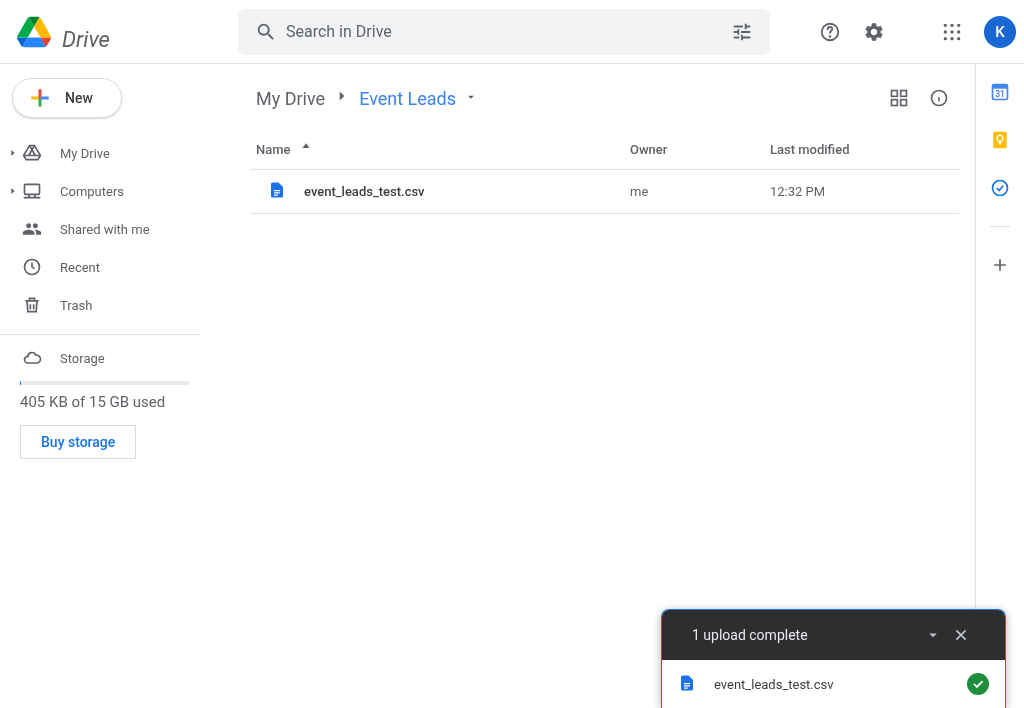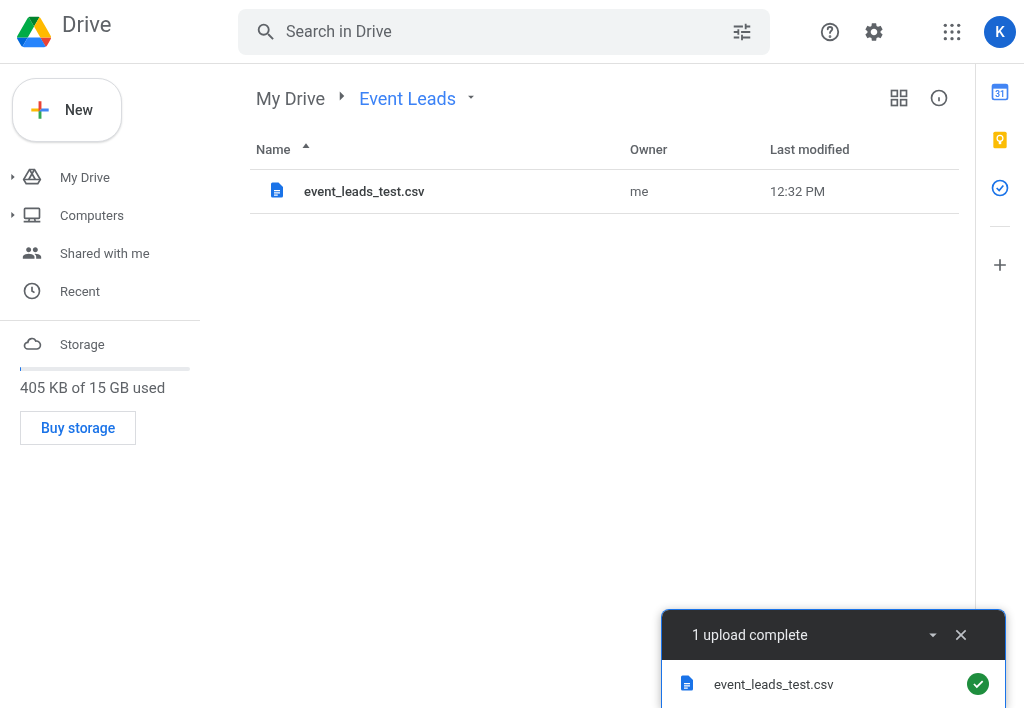--- a/index.html
+++ b/index.html
@@ -1,35 +1,35 @@
 <!DOCTYPE html>
 <html><head>
   <meta charset="utf-8">
   <style>
     * { box-sizing: border-box; margin: 0; padding: 0; font-family: 'Google Sans', Roboto, Arial, sans-serif; }
     body { width: 1024px; height: 708px; overflow: hidden; background: #fff; color: #3c4043; position: relative; }
 
     
     .header { height: 64px; display: flex; align-items: center; padding: 0 8px 0 14px; border-bottom: 1px solid #e0e0e0; }
-    .logo-wrap { display: flex; align-items: flex-start; width: 224px; }
+    .logo-wrap { display: flex; align-items: flex-end; width: 224px; font-style: italic; }
     .logo-img { width: 40px; height: 40px; display: flex; align-items: center; justify-content: center; }
     .logo-text { font-size: 22px; color: #5f6368; margin-left: 8px; }
     .search-bar { flex: 1; max-width: 720px; height: 46px; background: #f1f3f4; border-radius: 8px; display: flex; align-items: center; padding: 0 8px; margin-right: 40px; }
     .search-bar .icon { width: 40px; height: 40px; display: flex; align-items: center; justify-content: center; color: #5f6368; }
     .search-input { flex: 1; border: none; background: transparent; font-size: 16px; outline: none; color: #3c4043; }
     .search-input::placeholder { color: #5f6368; }
     .header-right { display: flex; align-items: center; gap: 4px; }
     .header-icon { width: 40px; height: 40px; display: flex; align-items: center; justify-content: center; color: #5f6368; border-radius: 50%; cursor: pointer; }
     .header-gap { width: 30px; }
     .avatar { width: 32px; height: 32px; border-radius: 50%; background: #1967d2; color: #fff; display: flex; align-items: center; justify-content: center; font-size: 15px; font-weight: 500; margin-left: 8px; cursor: pointer; }
 
     
     .layout { display: flex; height: calc(708px - 64px); }
     .sidebar { width: 238px; padding: 8px 0; }
-    .new-btn { margin: 6px 0 10px 12px; height: 64px; width: 110px; border: 1px solid #dadce0; border-radius: 24px; display: flex; align-items: center; padding: 0 20px 0 14px; box-shadow: 0 1px 2px rgba(60,64,67,.2); cursor: pointer; background: #fff; }
+    .new-btn { margin: 6px 0 10px 12px; height: 40px; width: 110px; border: 1px solid #dadce0; border-radius: 24px; display: flex; align-items: center; padding: 0 20px 0 14px; box-shadow: 0 1px 2px rgba(60,64,67,.2); cursor: pointer; background: #fff; }
     .new-btn svg { margin-right: 12px; }
     .new-btn span { font-size: 14px; font-weight: 500; color: #3c4043; }
     .side-group { padding: 6px 0; }
     .side-item { display: flex; align-items: center; height: 38px; padding: 0 0 0 6px; font-size: 13px; color: #5f6368; cursor: pointer; border-radius: 0 20px 20px 0; }
     .side-item .arrow { width: 14px; display:flex; align-items:center; justify-content:center; }
     .side-item .navicon { width: 24px; display:flex; align-items:center; justify-content:center; margin-right: 16px; }
     .side-item.noarrow { padding-left: 20px; }
     .side-sep { border-top: 1px solid #e0e0e0; margin: 4px 0; width: 200px; }
     .storage-bar { height: 4px; background: #e8eaed; border-radius: 2px; margin: 4px 12px 8px 20px; width: 170px; position: relative; }
     .storage-bar::before { content:''; position:absolute; left:0; top:0; bottom:0; width:1px; background:#1a73e8; border-radius:2px;}
@@ -181,20 +181,28 @@
         <span>Shared with me</span>
       </div>
       <div class="side-item noarrow">
         <span class="navicon">
             <svg width="20" height="20" viewBox="0 0 24 24" fill="none" stroke="#5f6368" stroke-width="2">
               <circle cx="12" cy="12" r="9"></circle>
               <path d="M12 7v5l3 2"></path>
             </svg>
           </span>
         <span>Recent</span>
+      </div>
+      <div class="side-item noarrow">
+        <span class="navicon">
+            <svg width="20" height="20" viewBox="0 0 24 24" fill="none" stroke="#5f6368" stroke-width="2">
+              <path d="M4 7h16M9 7V4h6v3M6 7l1 13h10l1-13M10 11v6M14 11v6"></path>
+            </svg>
+          </span>
+        <span>Trash</span>
       </div>
     </div>
     <div class="side-sep"></div>
     <div class="side-item noarrow">
       <span class="navicon">
           <svg width="20" height="20" viewBox="0 0 24 24" fill="none" stroke="#5f6368" stroke-width="2">
             <path d="M18 18H7a4 4 0 010-8 5 5 0 019.6-1.5A3.5 3.5 0 0118 18z"></path>
           </svg>
         </span>
       <span>Storage</span>

